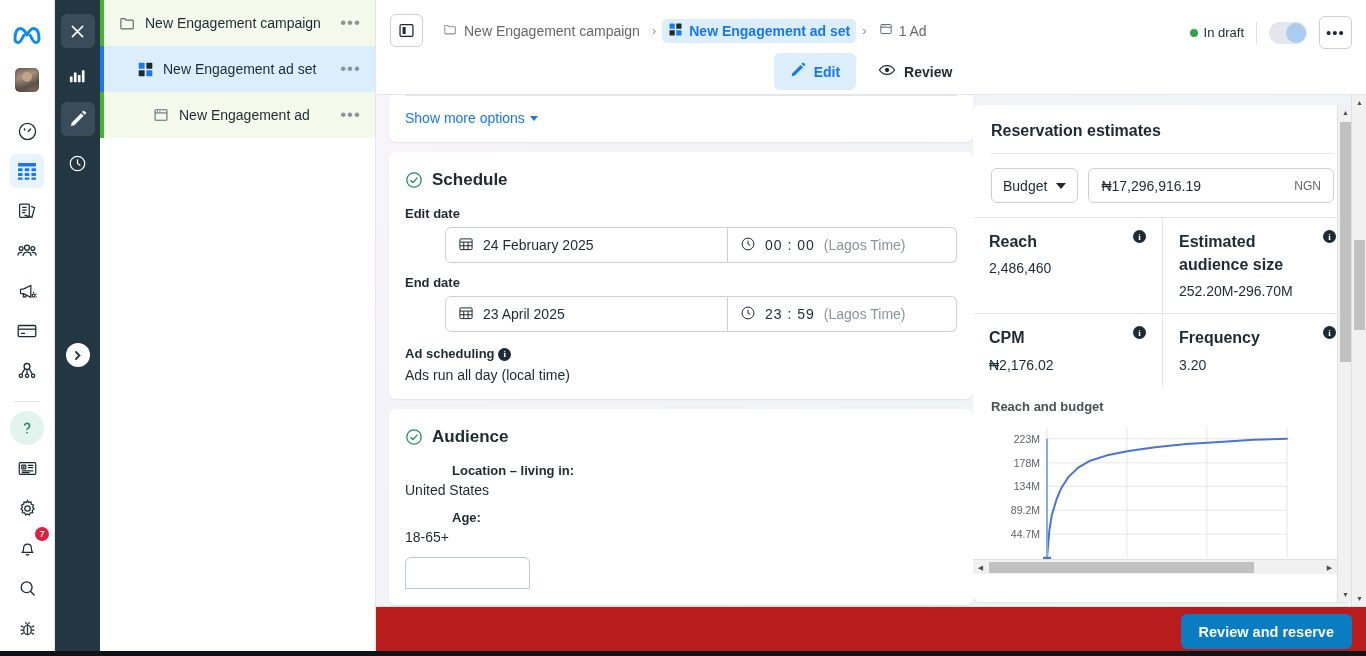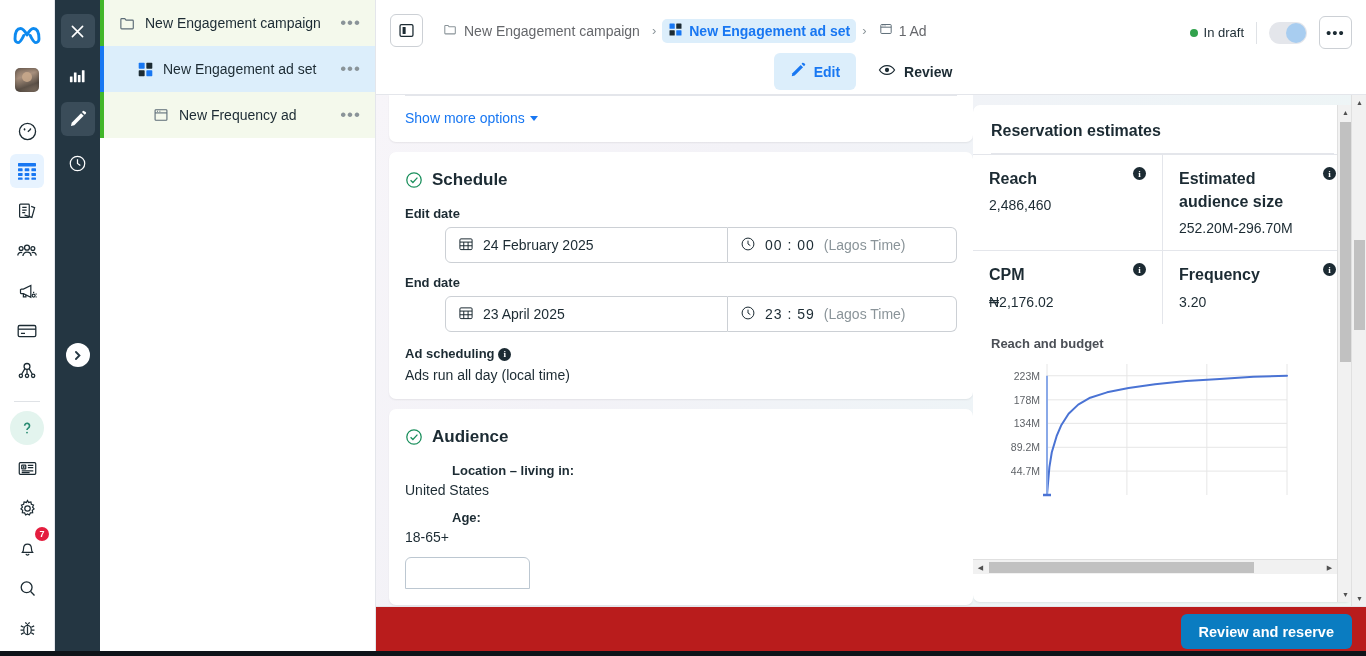--- a/index.html
+++ b/index.html
@@ -383,21 +383,21 @@
 
     <div class="tree-row lvl2 ind2">
       <span class="stripe"></span>
       <span class="tree-ico">
         <svg width="16" height="16" viewBox="0 0 20 20" fill="none" stroke="#5b6b76" stroke-width="1.35">
           <rect x="2.6" y="3.4" width="14.8" height="13.2" rx="1.1"></rect>
           <path d="M2.6 7.4h14.8"></path>
             <path d="M5 5.4h1.2 M8 5.4h1.2"></path>
         </svg>
       </span>
-      <span class="tree-label">New Frequency ad</span>
+      <span class="tree-label">New Engagement ad</span>
       <span class="tree-dots">•••</span>
     </div>
   </div>
 
   <div class="main">
 
     <div class="topbar">
       <div class="crumbs">
         <div class="panel-toggle">
           <svg width="17" height="17" viewBox="0 0 20 20" fill="none" stroke="#1c2b33" stroke-width="1.5">
@@ -565,20 +565,30 @@
           <div class="aud-val">18-65+</div>
           <div class="ghost-btn"></div>
         </div>
       </div>
 
       <div class="estcol">
         <div class="estcard">
           <div class="est-title">Reservation estimates</div>
           <div class="est-hr"></div>
 
+          <div class="budgetrow">
+            <div class="sel-btn">
+              <span>Budget</span>
+              <span class="sel-caret"></span>
+            </div>
+            <div class="amt">
+              <span>₦17,296,916.19</span>
+              <span class="cur">NGN</span>
+            </div>
+          </div>
 
           <div class="grid2">
             <div class="gcell">
               <div class="gcell-head">
                 <span class="gcell-label">Reach</span>
                 <span class="info-dot">i</span>
               </div>
               <div class="gcell-val">2,486,460</div>
             </div>
             <div class="gcell">

